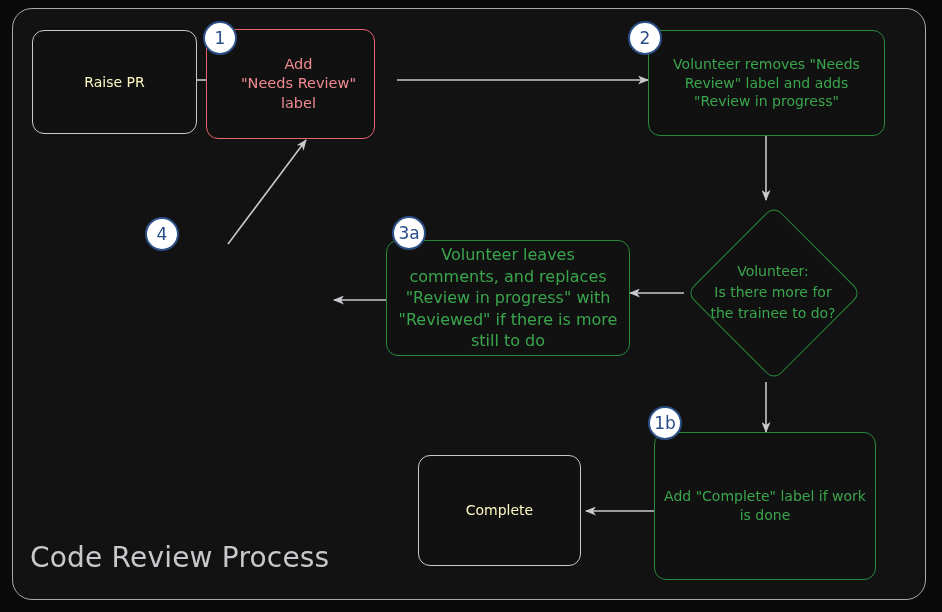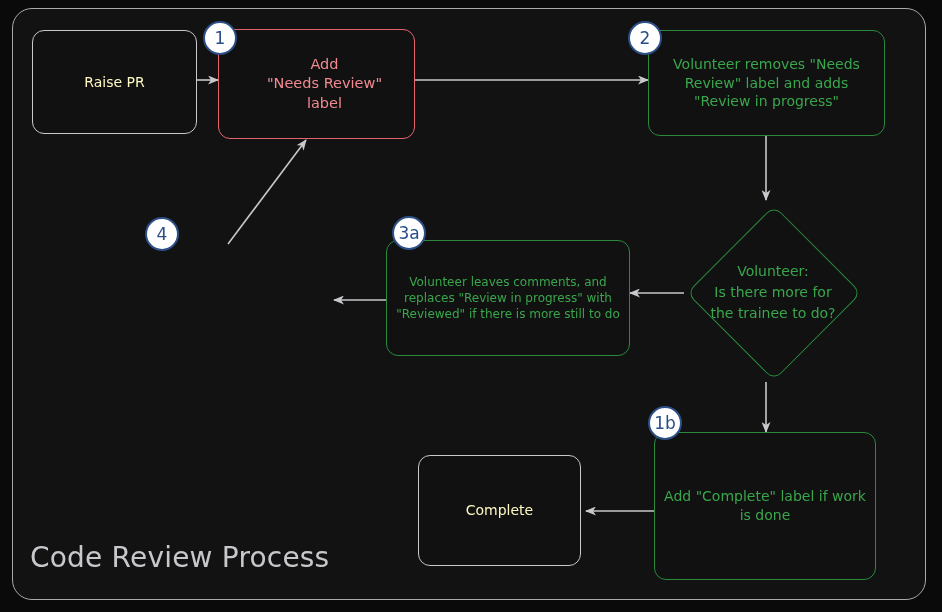--- a/index.html
+++ b/index.html
@@ -136,38 +136,38 @@
       <path d="M228,244 L306,140"></path>
       <path d="M766,382 L766,432"></path>
       <path d="M654,511 L586,511"></path>
     </g>
   </svg>
 
   <div class="node node-plain" style="left:32px; top:30px; width:165px; height:104px; font-size:14px;">
     <span class="txt">Raise PR</span>
   </div>
 
-  <div class="node node-red" style="left:218px; top:29px; width:197px; height:110px; font-size:14.5px;padding-left:16px;">
+  <div class="node node-red" style="left:206px; top:29px; width:169px; height:110px; font-size:14.5px;padding-left:16px;">
     <span class="txt">
       Add<br>"Needs Review"<br>label
     </span>
   </div>
 
   <div class="node node-green" style="left:648px; top:30px; width:237px; height:106px; font-size:14px;">
     <span class="txt">Volunteer removes "Needs Review" label and adds "Review in progress"</span>
   </div>
 
   <div id="decision">
     <div class="dshape"></div>
     <div class="dlabel">
       Volunteer:<br>Is there more for<br>the trainee to do?
     </div>
   </div>
 
-  <div class="node node-green" style="left:386px; top:240px; width:244px; height:116px; font-size:12px;">
+  <div class="node node-green" style="left:386px; top:240px; width:244px; height:116px; font-size:16px;">
     <span class="txt">Volunteer leaves comments, and replaces "Review in progress" with "Reviewed" if there is more still to do</span>
   </div>
 
 
   <div class="node node-green" style="left:654px; top:432px; width:222px; height:148px; font-size:14px;">
     <span class="txt">Add "Complete" label if work is done</span>
   </div>
 
   <div class="node node-plain" style="left:418px; top:455px; width:163px; height:111px; font-size:14px;">
     <span class="txt">Complete</span>

